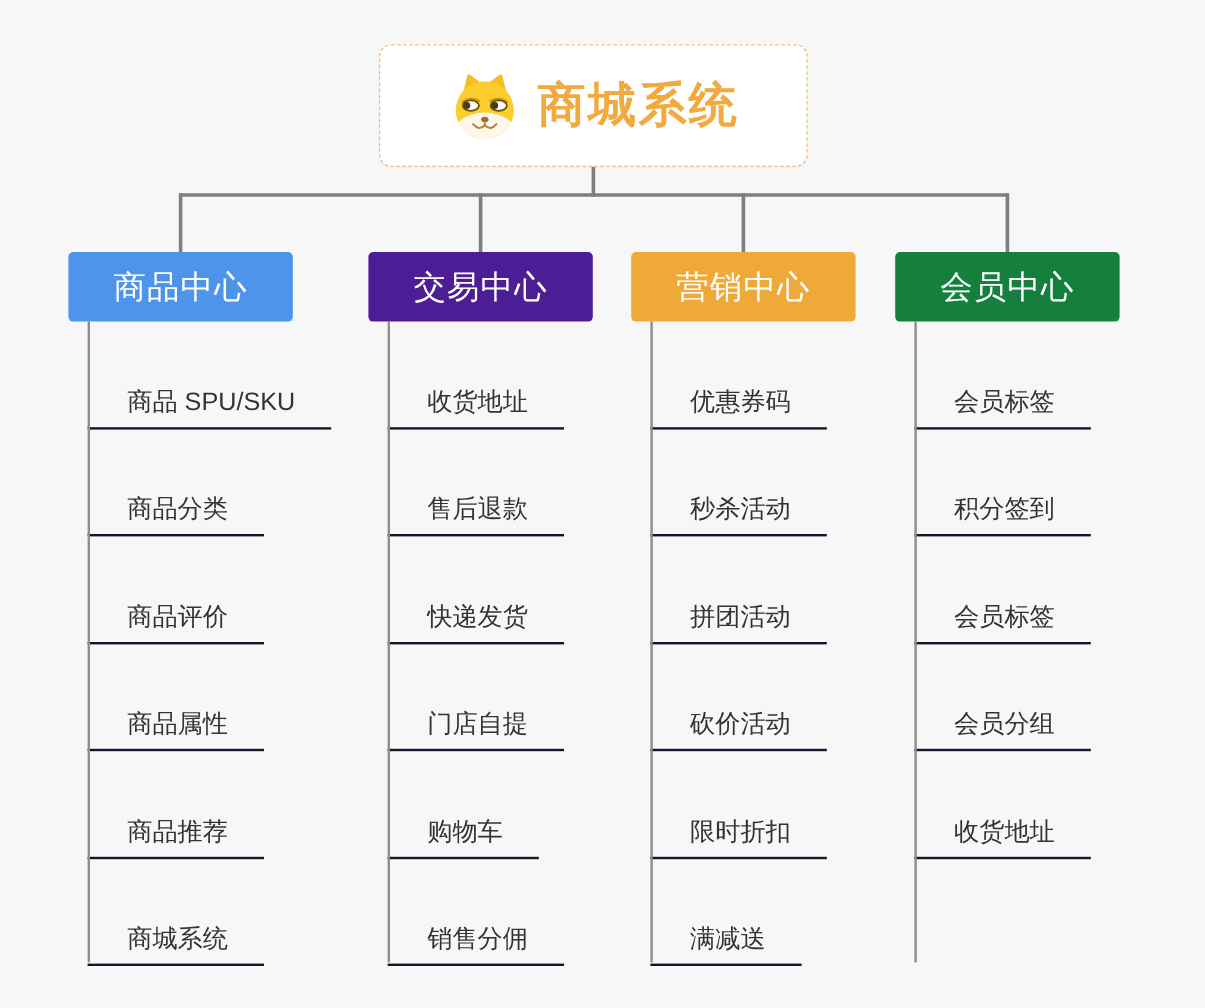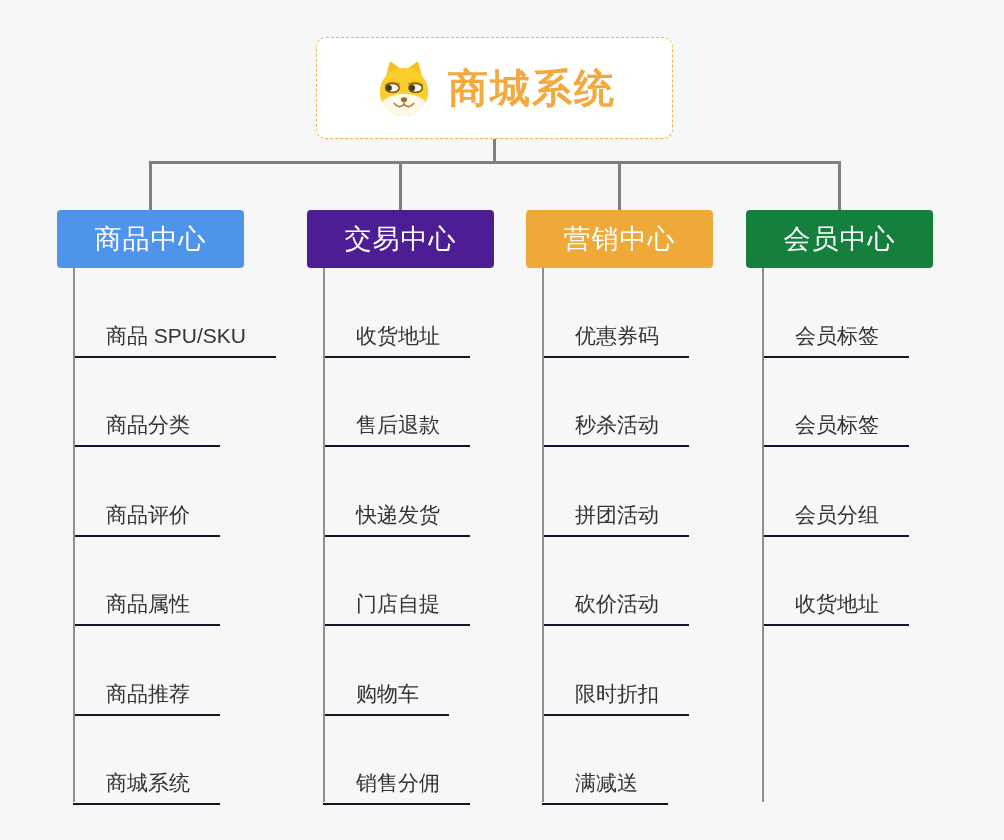--- a/index.html
+++ b/index.html
@@ -147,18 +147,19 @@
     <div class="leaf">秒杀活动</div>
     <div class="leaf">拼团活动</div>
     <div class="leaf">砍价活动</div>
     <div class="leaf">限时折扣</div>
     <div class="leaf">满减送</div>
   </div>
 
   <div class="column c3">
     <div class="col-line"></div>
     <div class="leaf">会员标签</div>
+    <div class="leaf">积分签到</div>
     <div class="leaf">会员标签</div>
     <div class="leaf">会员分组</div>
     <div class="leaf">收货地址</div>
   </div>
 
 </div>
 
 </body></html>

